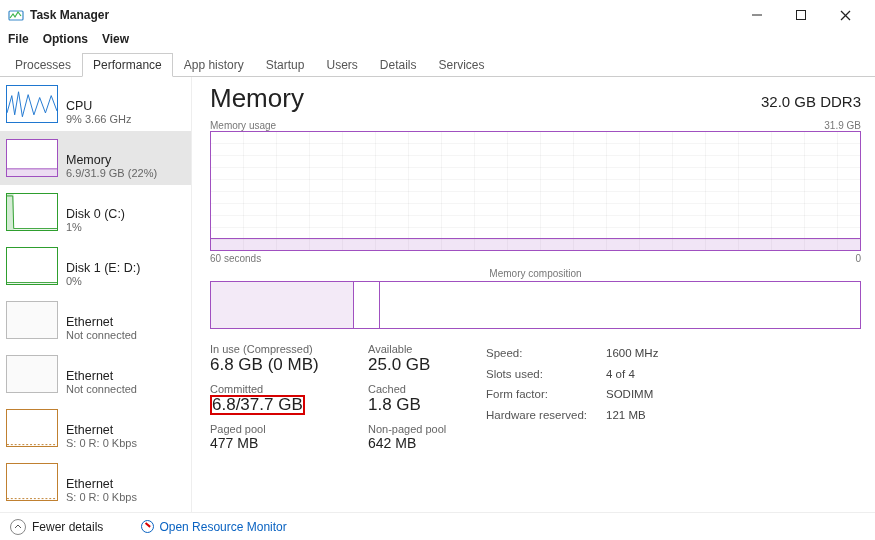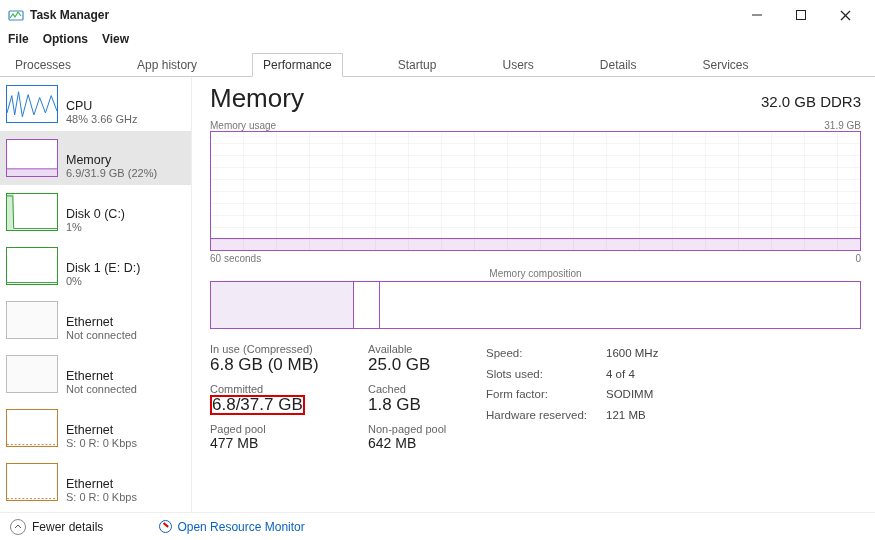--- a/index.html
+++ b/index.html
@@ -22,21 +22,21 @@
   .titlebar .icon svg { display:block; }
   .title { font-size: 12px; }
   .win-controls { margin-left:auto; display:flex; gap:0; }
   .win-btn { width: 44px; height: 28px; display:flex; align-items:center; justify-content:center; }
   .win-btn svg { display:block; }
 
   .menubar { display:flex; gap:14px; padding: 2px 8px 6px; font-size: 12px; }
   .menubar span { cursor:default;font-weight:bold; }
 
   
-  .tabs { display:flex; border-bottom:1px solid #ccc; padding-left:4px;gap:44px; }
+  .tabs { display:flex; border-bottom:1px solid #ccc; padding-left:4px; }
   .tab {
     padding: 4px 10px; font-size: 12px; color:#333;
     border:1px solid transparent; border-bottom:none;
     position:relative; top:1px; background:#f5f5f5;
   }
   .tab.inactive { background:transparent; color:#555; }
   .tab.active {
     background:#fff; border-color:#ccc; border-bottom:1px solid #fff;
   }
 
@@ -105,21 +105,21 @@
   .pair-col .row .k { width:110px; color:#555; }
 
   .highlight {
     outline:2px solid #d60000; outline-offset:-2px; padding:0 2px;
     display:inline-block;
   }
 
   
   .footer {
     height:28px; border-top:1px solid #eee; display:flex; align-items:center;
-    padding:0 10px; gap:24px; font-size:12px;
+    padding:0 10px; gap:6px; font-size:12px;
   }
   .fewer { display:flex; align-items:center; gap:6px; cursor:default; }
   .circ { width:16px; height:16px; border:1px solid #888; border-radius:50%; display:flex; align-items:center; justify-content:center; }
   .orm { color:#0a63c2; display:flex; align-items:center; gap:5px;margin-left:32px; }
   .orm-ico { width:13px; height:13px; border:1.5px solid #0a63c2; border-radius:50%; position:relative; }
   .orm-ico::after { content:""; position:absolute; width:6px; height:1.5px; background:#d60000; left:3px; top:3px; transform:rotate(40deg); }
 
   
   .thumb.cpu svg, .thumb.mem svg, .thumb.disk svg, .thumb.eth1 svg, .thumb.eth2 svg { position:absolute; inset:0; }
 </style>
@@ -155,41 +155,41 @@
 </div>
 
 <div class="menubar">
   <span>File</span>
   <span>Options</span>
   <span>View</span>
 </div>
 
 <div class="tabs">
   <div class="tab inactive">Processes</div>
+  <div class="tab active">Performance</div>
   <div class="tab inactive">App history</div>
-  <div class="tab active">Performance</div>
   <div class="tab inactive">Startup</div>
   <div class="tab inactive">Users</div>
   <div class="tab inactive">Details</div>
   <div class="tab inactive">Services</div>
 </div>
 
 <div class="body">
 
   <div class="sidebar">
 
     <div class="side-item">
       <div class="thumb cpu">
         <svg viewBox="0 0 52 38">
             <polyline points="0,28 5,10 8,30 12,6 16,32 22,9 28,30 34,12 40,28 46,10 52,26" fill="none" stroke="#1f77d0" stroke-width="1"></polyline>
           </svg>
       </div>
       <div class="side-text">
         <div class="t1">CPU</div>
-        <div class="t2">48%  3.66 GHz</div>
+        <div class="t2">9%  3.66 GHz</div>
       </div>
     </div>
 
     <div class="side-item selected">
       <div class="thumb mem">
         <svg viewBox="0 0 52 38">
             <rect x="0" y="30" width="52" height="8" fill="rgba(160,80,192,0.2)"></rect>
             <line x1="0" y1="30" x2="52" y2="30" stroke="#a050c0" stroke-width="1"></line>
           </svg>
       </div>

